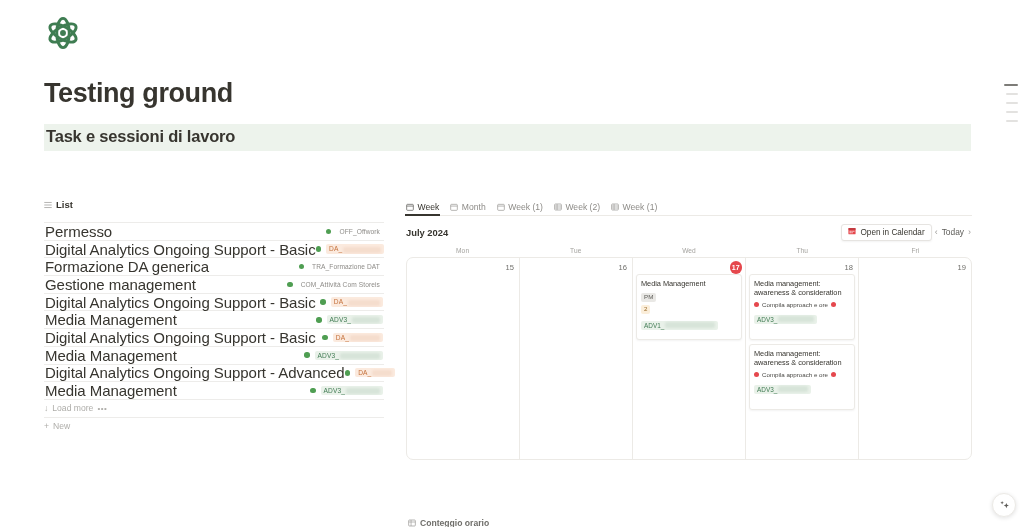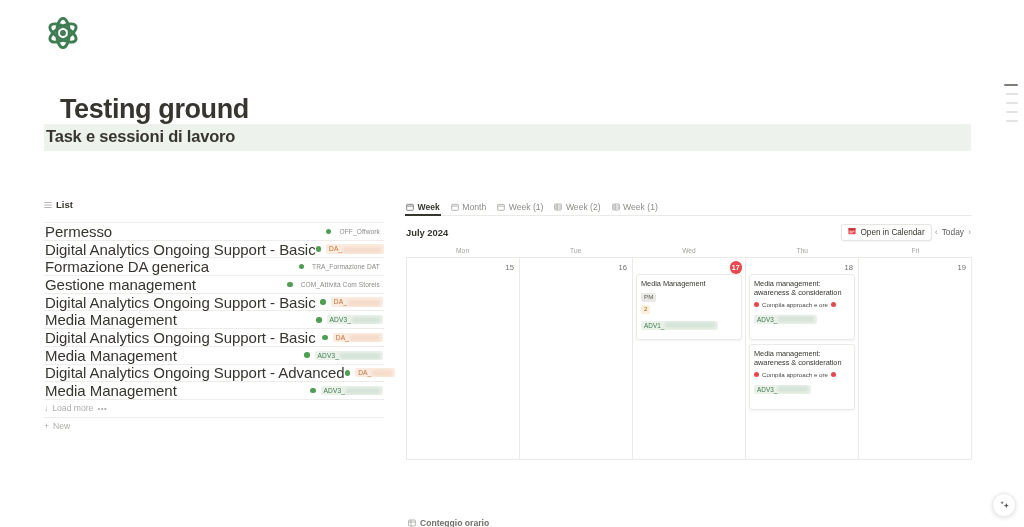--- a/index.html
+++ b/index.html
@@ -15,21 +15,21 @@
     color: #37352f;
     position: relative;
   }
 
   
   #page-header { position: absolute; left: 44px; top: 14px; }
   #logo-icon { width: 38px; height: 38px; display: block; }
   #page-title {
     position: absolute; left: 44px; top: 78px;
     font-size: 27px; font-weight: bold; letter-spacing: -0.4px;
-    color: #37352f; margin: 16px;
+    color: #37352f; margin: 0;
   }
   #section-band {
     position: absolute; left: 44px; top: 124px;
     width: 927px; height: 27px;
     background: #edf3ec;
   }
   #section-title {
     position: absolute; left: 46px; top: 127px;
     font-size: 16.5px; font-weight: bold; letter-spacing: -0.2px;
     color: #37352f;
@@ -104,21 +104,21 @@
   #calendar-panel { position: absolute; left: 406px; top: 196px; width: 566px; }
   #calendar-tabs {
     display: flex; align-items: flex-end; gap: 11px;
     border-bottom: 1px solid #eceae6; height: 19px;
   }
   .cal-tab {
     display: flex; align-items: center; gap: 3.5px;
     font-size: 8.6px; color: #8d8b87; padding-bottom: 3px;
     position: relative; white-space: nowrap;
   }
-  .cal-tab.active { color: #37352f; font-weight: bold; }
+  .cal-tab.active { color: #37352f; font-weight: normal; }
   .cal-tab.active::after {
     content: ""; position: absolute; left: -1px; right: -1px; bottom: -1px;
     height: 1.6px; background: #37352f;
   }
   .cal-tab .tab-ico { display: flex; color: #9b9a97; }
   .cal-tab.active .tab-ico { color: #5d5c58; }
 
   #calendar-toolbar {
     display: flex; align-items: center; justify-content: space-between;
     height: 24px; margin-top: 4px;
@@ -136,21 +136,21 @@
 
   #weekday-header { display: flex; height: 13px; }
   .weekday-cell {
     flex: 1 1 0; font-size: 6.6px; color: #a3a29e;
     display: flex; align-items: center; justify-content: center;
     letter-spacing: 0.1px;
   }
 
   #calendar-grid {
     display: flex; height: 201px;
-    border: 1px solid #eceae6; border-radius: 0; overflow: hidden;
+    border: 1px solid #eceae6; border-radius: 7px; overflow: hidden;
   }
   .day-col {
     flex: 1 1 0; border-right: 1px solid #eceae6;
     padding: 3px 3px 0 3px; box-sizing: border-box; position: relative;
   }
   .day-col:last-child { border-right: none; }
   .day-number {
     text-align: right; font-size: 7.6px; color: #6f6e6a;
     height: 13px; line-height: 13px; padding-right: 2px;
   }

